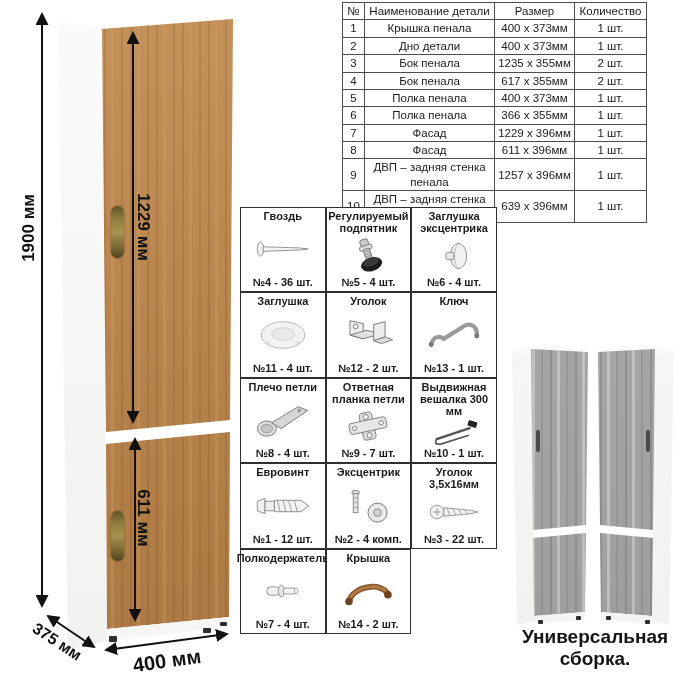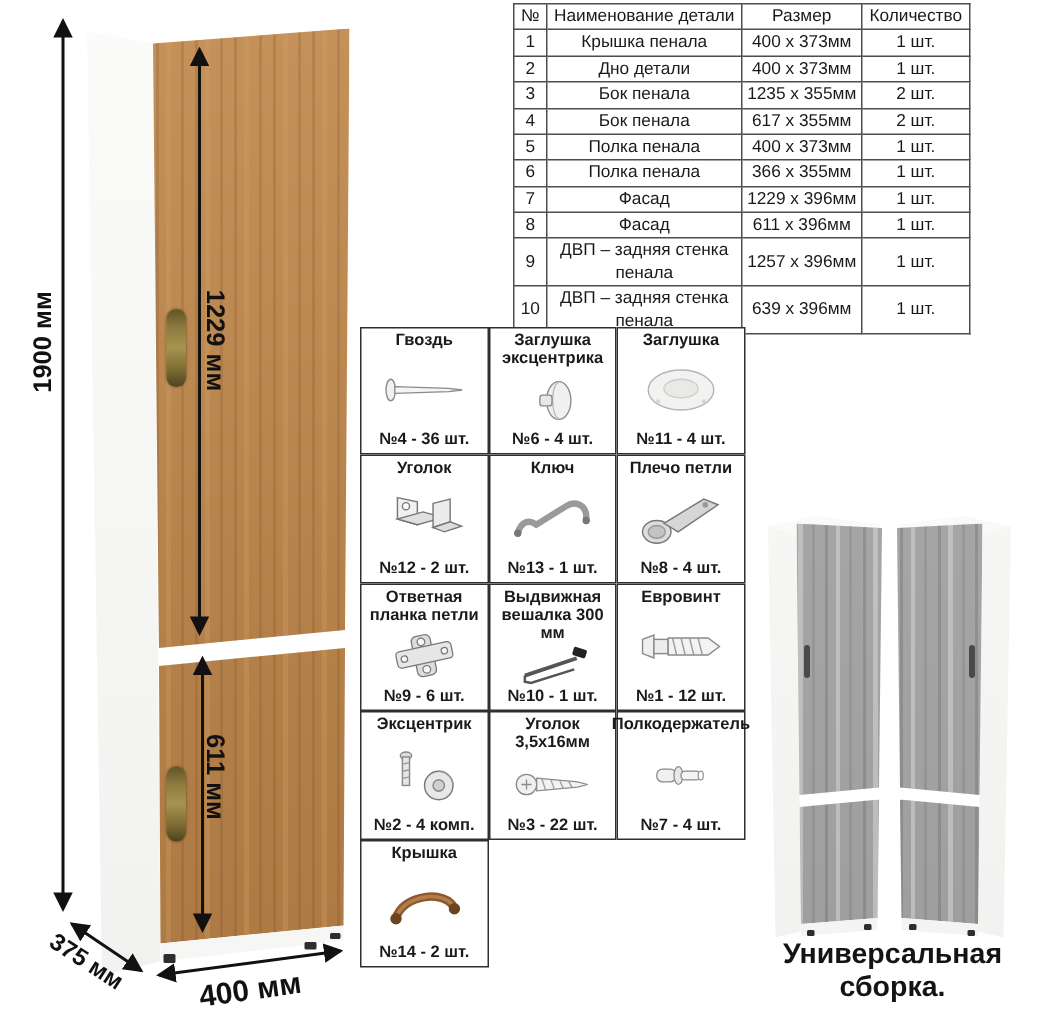--- a/index.html
+++ b/index.html
@@ -43,21 +43,21 @@
   .lab-width{left:167px;top:661px;font-size:20px;transform:translate(-50%,-50%) rotate(-8deg);}
 
   
   #parts-table{position:absolute;left:342px;top:2px;width:304px;border-collapse:collapse;
     font-size:11.5px;table-layout:fixed;}
   #parts-table td,#parts-table th{border:1px solid #4d4d4d;padding:1px 3px;line-height:1.25;
     font-weight:normal;text-align:center;vertical-align:middle;}
   #parts-table td.name{text-align:center;}
 
   
-  #hardware-grid{position:absolute;left:240px;top:218px;width:216px;display:grid;
+  #hardware-grid{position:absolute;left:240px;top:207px;width:216px;display:grid;
     grid-template-columns:repeat(3,85.6px);grid-template-rows:repeat(5,85.4px);}
   .hw-cell{border:1px solid #2f2f2f;display:flex;flex-direction:column;align-items:center;
     justify-content:space-between;padding:2px 1px;background:#fff;}
   .hw-cell.empty{border:none;}
   .hw-title{font-weight:bold;font-size:11px;line-height:1.12;text-align:center;}
   .hw-count{font-weight:bold;font-size:11px;padding-bottom:1px;}
   .hw-icon{flex:0 0 auto;}
 
   
   .v-top-l  {clip-path:polygon(512px 351px,543px 344px,589px 350px,531px 356px);}
@@ -193,20 +193,36 @@
 
     <div class="hw-cell">
       <div class="hw-title">Гвоздь</div>
       <svg class="hw-icon" width="62" height="36" viewBox="0 0 64 40">
         <ellipse cx="7" cy="20" rx="3.5" ry="8" fill="#f1f1f1" stroke="#8a8a8a"></ellipse>
         <path d="M10 17.5 L50 18.8 L60 20 L50 21.2 L10 22.5 Z" fill="#f5f5f5" stroke="#8a8a8a"></path>
       </svg>
       <div class="hw-count">№4 - 36 шт.</div>
     </div>
 
+    <div class="hw-cell">
+      <div class="hw-title">Регулируемый подпятник</div>
+      <svg class="hw-icon" width="62" height="36" viewBox="0 0 64 40">
+        <g transform="rotate(-18 32 20)">
+          <rect x="28" y="1" width="9" height="8" rx="2" fill="#c9c9c9" stroke="#777"></rect>
+          <rect x="25.5" y="8" width="14" height="5" rx="1.5" fill="#ddd" stroke="#777"></rect>
+          <rect x="29" y="12" width="7" height="12" fill="#cfcfcf" stroke="#777"></rect>
+          <line x1="29" y1="15" x2="36" y2="14" stroke="#888"></line>
+          <line x1="29" y1="18" x2="36" y2="17" stroke="#888"></line>
+          <line x1="29" y1="21" x2="36" y2="20" stroke="#888"></line>
+          <ellipse cx="33" cy="30" rx="12" ry="7.5" fill="#1c1c1c"></ellipse>
+          <ellipse cx="33" cy="27.5" rx="9" ry="4.5" fill="#3a3a3a"></ellipse>
+        </g>
+      </svg>
+      <div class="hw-count">№5 - 4 шт.</div>
+    </div>
 
     <div class="hw-cell">
       <div class="hw-title">Заглушка эксцентрика</div>
       <svg class="hw-icon" width="62" height="36" viewBox="0 0 64 40">
         <ellipse cx="37" cy="20" rx="9" ry="14" fill="#f0f0f0" stroke="#8a8a8a"></ellipse>
         <path d="M37 6 C31 10 31 30 37 34" fill="none" stroke="#bbb"></path>
         <rect x="23" y="16" width="9" height="8" rx="2" fill="#e8e8e8" stroke="#8a8a8a"></rect>
       </svg>
       <div class="hw-count">№6 - 4 шт.</div>
     </div>
@@ -260,21 +276,21 @@
       <svg class="hw-icon" width="62" height="34" viewBox="0 0 64 40">
         <g transform="rotate(-12 32 20)">
           <rect x="24" y="4" width="15" height="32" rx="4" fill="#ddd" stroke="#777"></rect>
           <rect x="10" y="13" width="44" height="13" rx="3" fill="#e6e6e6" stroke="#777"></rect>
           <circle cx="31.5" cy="9" r="3" fill="#f7f7f7" stroke="#777"></circle>
           <circle cx="31.5" cy="31" r="3" fill="#f7f7f7" stroke="#777"></circle>
           <circle cx="16" cy="19.5" r="2.5" fill="#f7f7f7" stroke="#777"></circle>
           <circle cx="48" cy="19.5" r="2.5" fill="#f7f7f7" stroke="#777"></circle>
         </g>
       </svg>
-      <div class="hw-count">№9 - 6 шт.</div>
+      <div class="hw-count">№9 - 7 шт.</div>
     </div>
 
     <div class="hw-cell">
       <div class="hw-title">Выдвижная вешалка 300 мм</div>
       <svg class="hw-icon" width="62" height="28" viewBox="0 0 64 34">
         <rect x="49" y="4" width="11" height="7" rx="1.5" fill="#222" transform="rotate(18 55 7)"></rect>
         <path d="M10 26 L52 12" stroke="#555" stroke-width="3"></path>
         <path d="M10 26 L10 31 L15 32 L50 21" fill="none" stroke="#555" stroke-width="2"></path>
       </svg>
       <div class="hw-count">№10 - 1 шт.</div>

